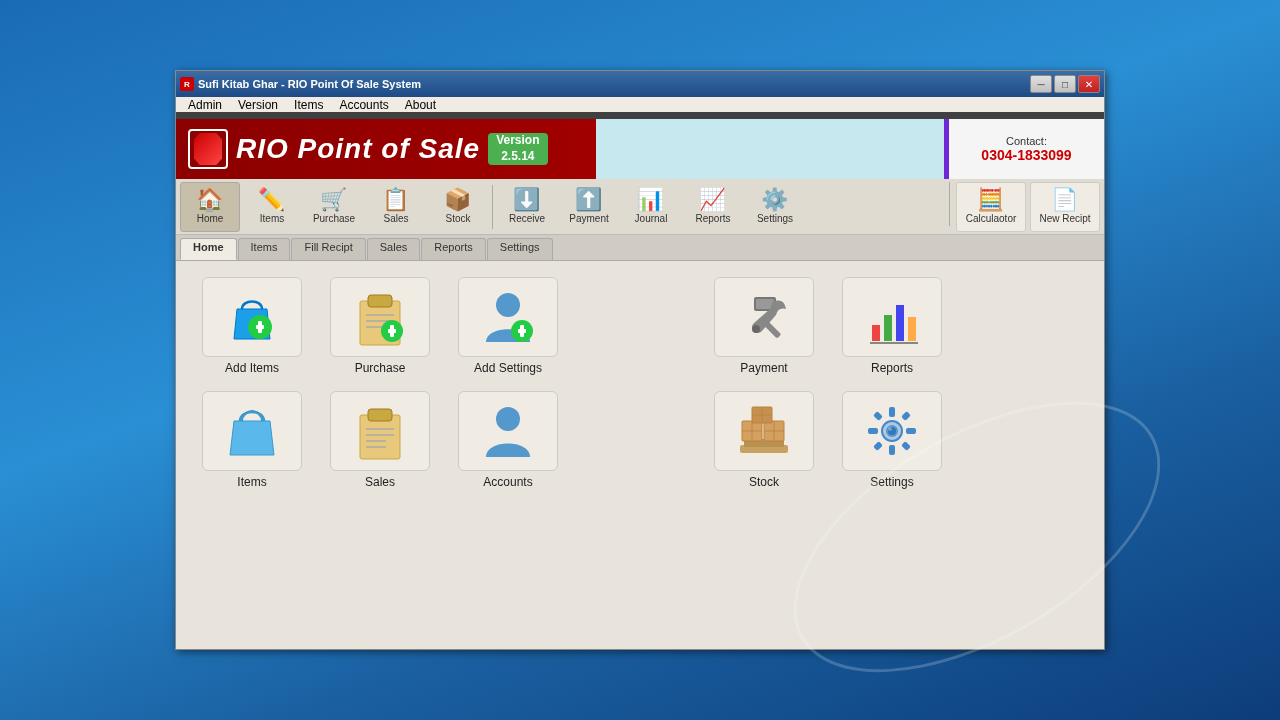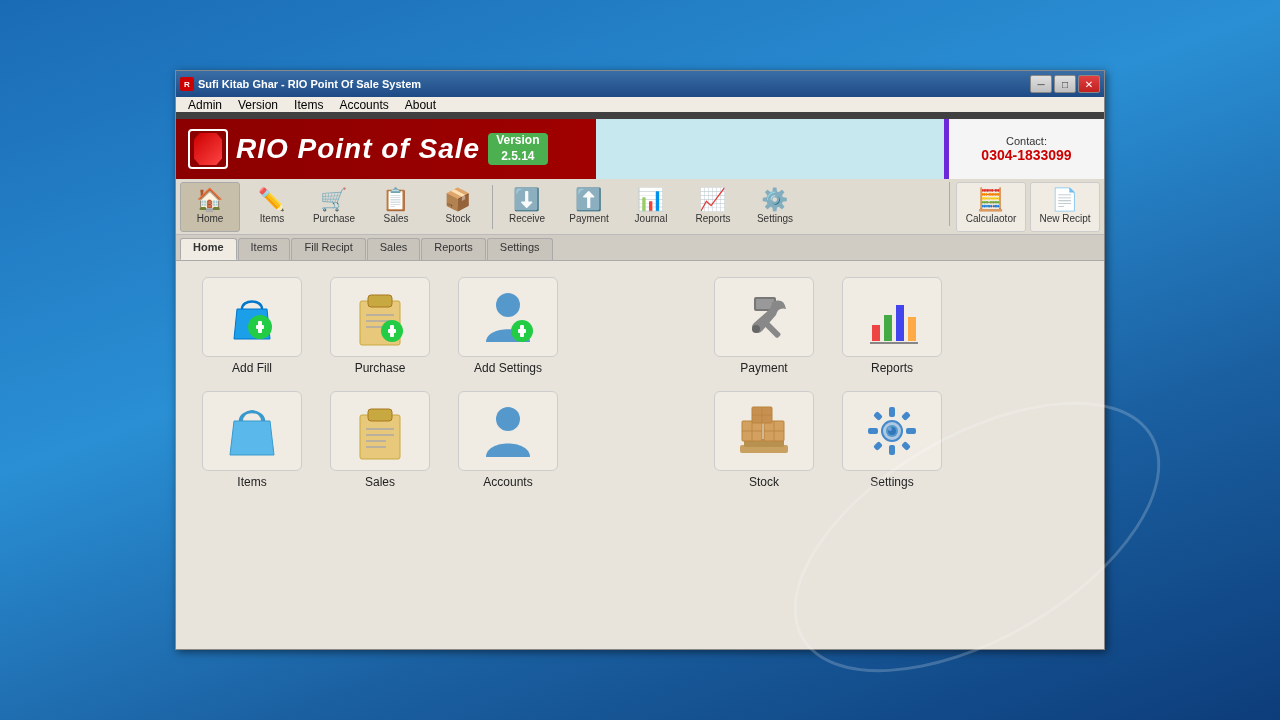--- a/index.html
+++ b/index.html
@@ -416,21 +416,21 @@
           <div class="icon-box">
             <svg class="svg-icon" viewBox="0 0 60 60">
 
               <path d="M15 22 L12 52 L48 52 L45 22 Z" fill="#1a9fe8" stroke="#0077cc" stroke-width="1"></path>
               <path d="M20 22 C20 12 40 12 40 22" fill="none" stroke="#0077cc" stroke-width="2.5"></path>
               <circle cx="38" cy="40" r="12" fill="#22cc44"></circle>
               <rect x="34" y="38" width="8" height="4" rx="1" fill="white"></rect>
               <rect x="36" y="34" width="4" height="12" rx="1" fill="white"></rect>
             </svg>
           </div>
-          <span class="icon-label">Add Fill</span>
+          <span class="icon-label">Add Items</span>
         </div>
 
         <div class="icon-cell">
           <div class="icon-box">
             <svg class="svg-icon" viewBox="0 0 60 60">
 
               <rect x="10" y="14" width="40" height="44" rx="2" fill="#e8c87a" stroke="#c8a840" stroke-width="1"></rect>
               <rect x="18" y="8" width="24" height="12" rx="3" fill="#c8a840" stroke="#a87820" stroke-width="1"></rect>
               <line x1="16" y1="28" x2="44" y2="28" stroke="#aaa" stroke-width="1.5"></line>
               <line x1="16" y1="34" x2="44" y2="34" stroke="#aaa" stroke-width="1.5"></line>

